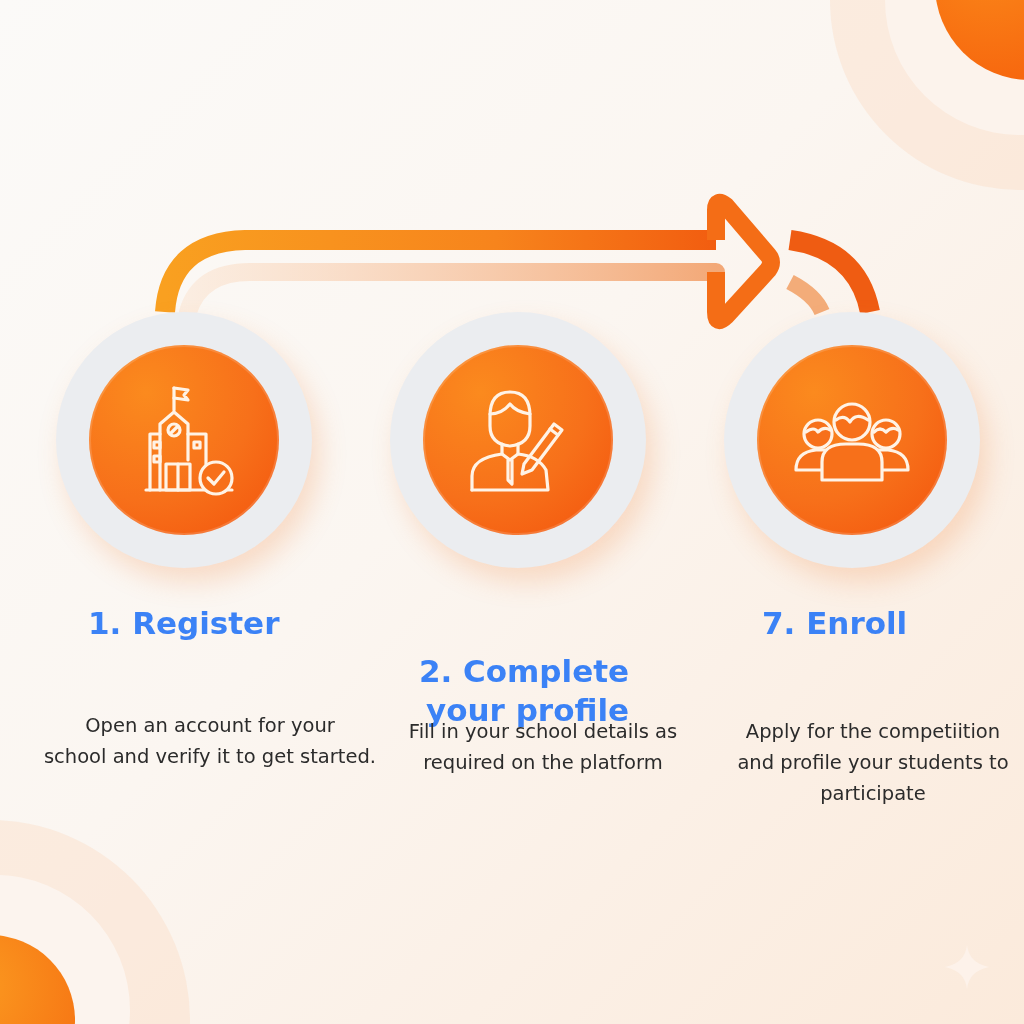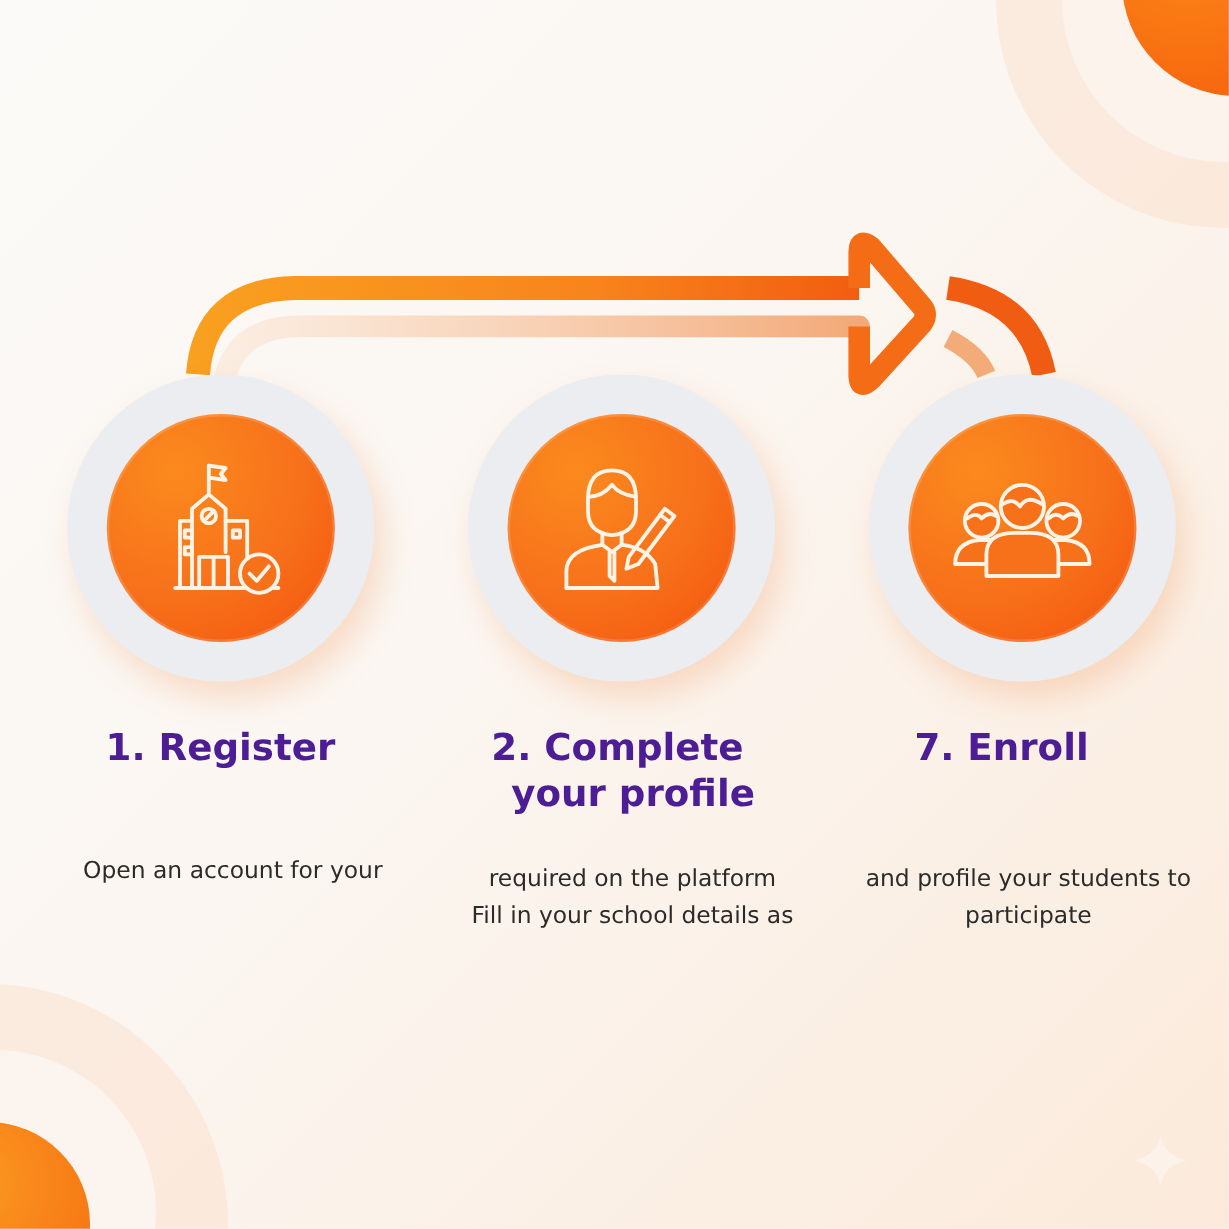--- a/index.html
+++ b/index.html
@@ -28,26 +28,27 @@
     box-shadow: 8px 14px 26px rgba(245,140,70,0.25);
   }
   .step-inner {
     position:absolute; left:33px; top:33px; width:190px; height:190px; border-radius:50%;
     background: radial-gradient(circle at 30% 25%, #fb8a1e 0%, #f7701a 55%, #f3530c 100%);
     box-shadow: inset 0 0 0 2px rgba(255,255,255,0.15);
   }
   .step-inner svg { position:absolute; left:35px; top:35px; width:120px; height:120px; }
 
   .step-title {
-    position:absolute; font-weight:bold; font-size:31px; line-height:39px; color:#4c1d95;
+    position:absolute; font-weight:bold; font-size:31px; line-height:39px; color:#3b82f6;
     text-align:left; white-space:nowrap;
   }
   .step-desc {
     position:absolute; font-size:19.5px; line-height:31px; color:#2b2b2b; text-align:center;
     white-space:nowrap;
+    margin-left:16px;
   }
 </style>
 </head>
 <body>
 
 <div class="deco tr-ring2"></div>
 <div class="deco tr-ring1"></div>
 <div class="deco tr-core"></div>
 <div class="deco bl-ring2"></div>
 <div class="deco bl-ring1"></div>
@@ -126,34 +127,36 @@
       <path d="M44 40 Q52 34 58 42 Q64 32 76 40"></path>
       <path d="M30 100 L30 82 Q30 64 54 64 L66 64 Q90 64 90 82 L90 100 Z" fill="#f7701a"></path>
     </svg>
   </div>
 </div>
 
 <div class="step-title" style="left:88px; top:604px;">
   <div>1. Register</div>
 </div>
 <div class="step-title" style="left:400px; top:604px; text-align:center;">
-  <div style="text-align:center;">2. Complete</div>
+  <div style="text-align:right;margin-top:48px;">2. Complete</div>
   <div style="padding-left:26px; text-align:right;">your profile</div>
 </div>
 <div class="step-title" style="left:738px; top:604px;">
   <div style="padding-left:24px;">7. Enroll</div>
 </div>
 
 <div class="step-desc" style="left:26px; top:710px; width:336px;">
   <div>Open an account for your</div>
+  <div>school and verify it to get started.</div>
 </div>
 <div class="step-desc" style="left:380px; top:716px; width:294px;">
+  <div>Fill in your school details as</div>
   <div>required on the platform</div>
-  <div>Fill in your school details as</div>
 </div>
 <div class="step-desc" style="left:710px; top:716px; width:294px;">
+  <div>Apply for the competiition</div>
   <div>and profile your students to</div>
   <div>participate</div>
 </div>
 
 <svg class="sparkle" viewBox="0 0 44 44">
   <path d="M22 0 Q24 18 44 22 Q24 26 22 44 Q20 26 0 22 Q20 18 22 0 Z" fill="#fdf2ea"></path>
 </svg>
 
 </body></html>

